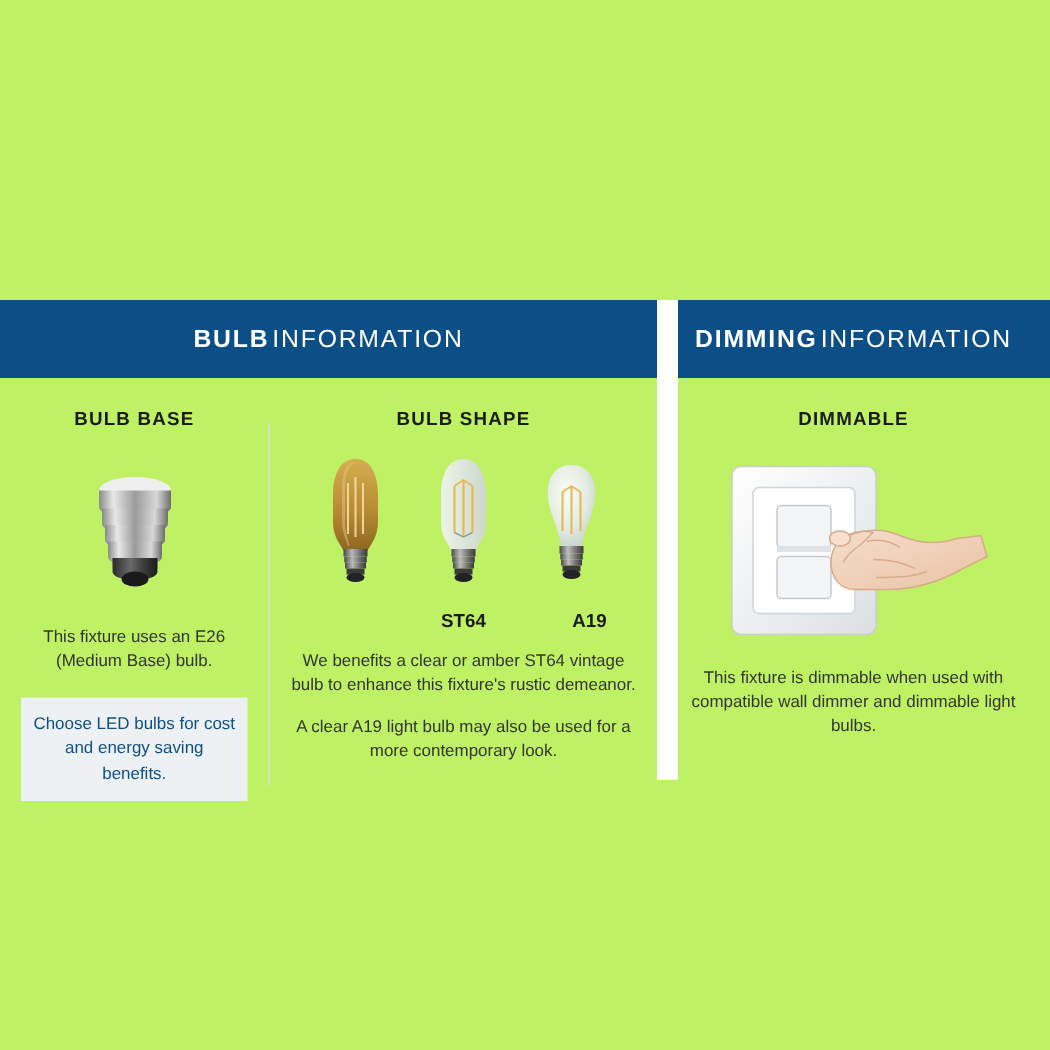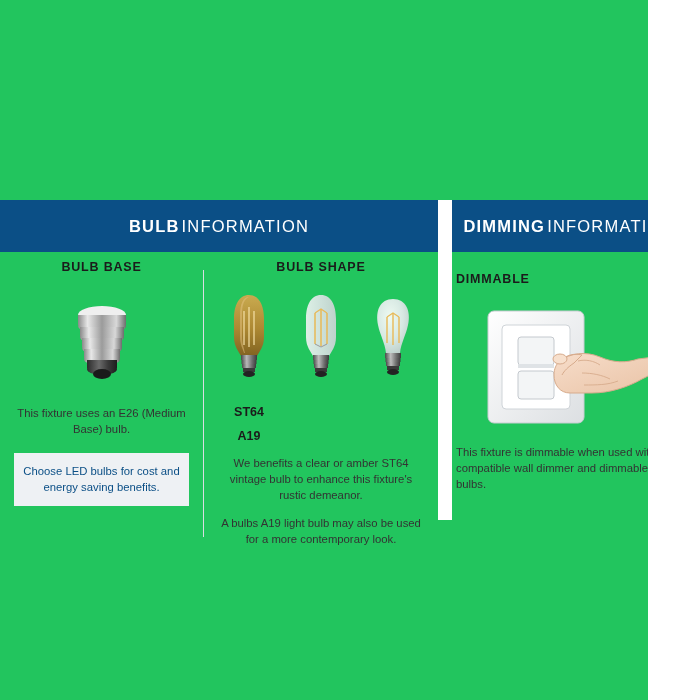--- a/index.html
+++ b/index.html
@@ -5,23 +5,23 @@
   html, body {
     margin: 0;
     padding: 0;
     width: 700px;
     height: 700px;
     background: #ffffff;
     font-family: "Liberation Sans", sans-serif;
   }
   .page {
     position: relative;
-    width: 648px;
+    width: 700px;
     height: 700px;
-    background: #22c55e;
+    background: #bef264;
     overflow: hidden;
     text-decoration: underline;
   }
   .panels {
     position: absolute;
     left: 0;
     top: 200px;
     width: 700px;
     display: flex;
     gap: 0;
@@ -43,21 +43,21 @@
     font-size: 16.5px;
     letter-spacing: 1.2px;
   }
   .band-light {
     font-weight: normal;
     font-size: 16.5px;
     letter-spacing: 1.2px;
     margin-left: 2px;
   }
   .panel-body {
-    padding-top: 8px;
+    padding-top: 20px;
   }
   .cols {
     display: flex;
   }
   .col {
     flex: 1;
     text-align: center;
     padding: 0 14px;
     box-sizing: border-box;
   }
@@ -102,23 +102,22 @@
     gap: 10px;
     height: 105px;
   }
   .shape-item {
     width: 62px;
     text-align: center;
   }
   .shape-labels {
     display: flex;
     justify-content: center;
-    gap: 10px;
+    gap: 22px;
     margin-top: 2px;
-    flex-direction: column;
   }
   .shape-labels div {
     width: 62px;
     font-size: 12.5px;
     font-weight: bold;
     color: #1b1b1b;
   }
   .vdivider {
     width: 1px;
     background: #d8dde2;
@@ -129,20 +128,21 @@
   .panel-sep {
     position: absolute;
     left: 438px;
     top: 200px;
     width: 14px;
     height: 320px;
     background: #ffffff;
   }
   .right-body {
     padding: 20px 18px 0 18px;
+    text-align: center;
     box-sizing: border-box;
   }
   .dimmer-art {
     height: 132px;
     display: flex;
     align-items: center;
     justify-content: center;
     margin-top: 4px;
   }
 </style>
@@ -283,21 +283,21 @@
                 </svg>
               </div>
 
             </div>
             <div class="shape-labels">
               <div></div>
               <div>ST64</div>
               <div>A19</div>
             </div>
             <div class="body-text">We benefits a clear or amber ST64 vintage bulb to enhance this fixture's rustic demeanor.</div>
-            <div class="body-text">A bulbs A19 light bulb may also be used for a more contemporary look.</div>
+            <div class="body-text">A clear A19 light bulb may also be used for a more contemporary look.</div>
           </div>
 
         </div>
       </div>
     </div>
 
     <div class="panel-right">
       <div class="band">
         <span class="band-strong">DIMMING</span>
         <span class="band-light">INFORMATION</span>

